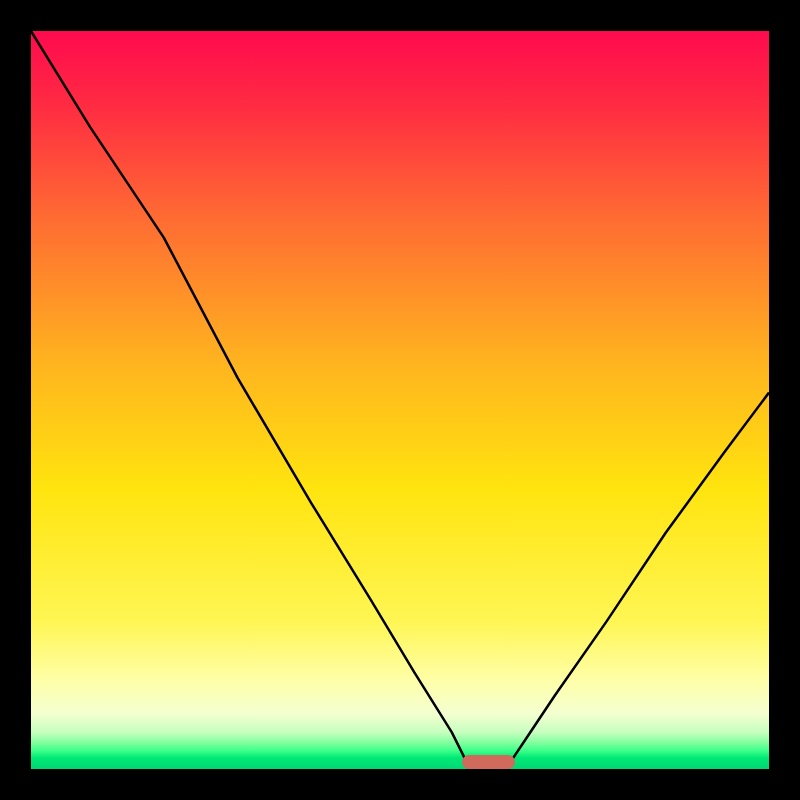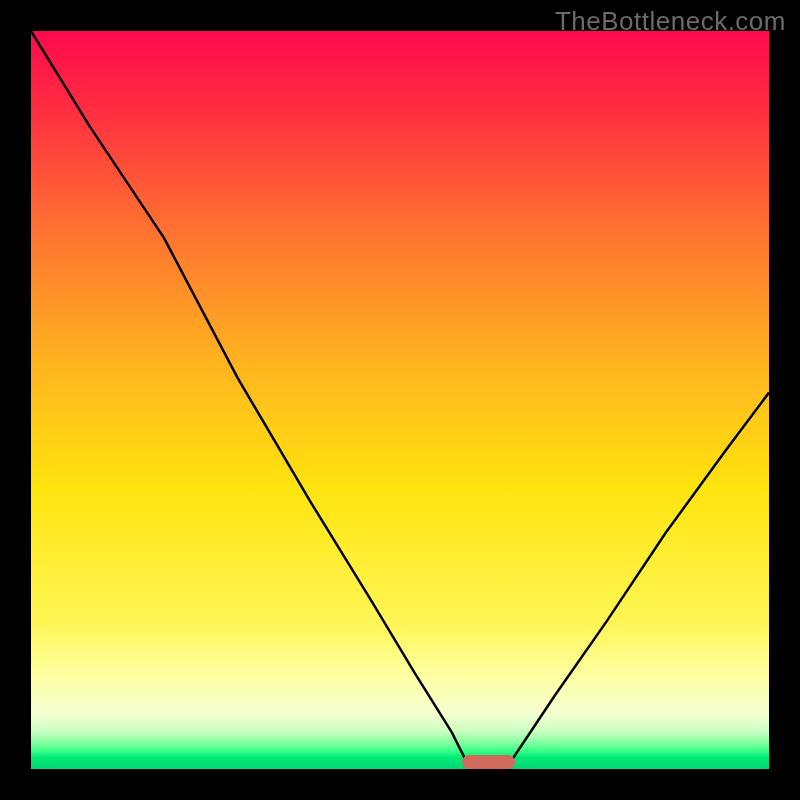--- a/index.html
+++ b/index.html
@@ -46,21 +46,20 @@
     position: absolute;
     height: 14px;
     border-radius: 7px;
     background: #cf6a5d;
   }
 </style>
 </head>
 <body>
 <div class="frame">
 
-  <div class="watermark">TheBottleneck.com</div>
 
   <div class="plot-area">
 
     <div id="bands" style="position: absolute; left: 0px; top: 0px; width: 100%; height: 100%; background: linear-gradient(rgb(255, 10, 78) 0%, rgb(255, 43, 66) 10%, rgb(255, 106, 51) 25%, rgb(255, 180, 31) 45%, rgb(255, 228, 14) 62%, rgb(255, 246, 84) 80%, rgb(254, 255, 168) 88%, rgb(244, 255, 208) 92.5%, rgb(199, 255, 191) 95%, rgb(126, 255, 158) 96.5%, rgb(54, 255, 135) 97.6%, rgb(0, 232, 118) 98.5%, rgb(0, 216, 115) 100%);"></div>
 
     <svg class="curve-svg" viewBox="0 0 738 738" preserveAspectRatio="none">
       <path id="curvePath" fill="none" stroke="#000" stroke-width="2.5" stroke-linejoin="round" d="M0.0 0.0 L59.0 95.9 L132.8 206.6 L206.6 346.9 L280.4 472.3 L339.5 568.3 L383.8 642.1 L420.7 701.1 L435.4 730.6 L442.8 738.0 L450.2 738.0 L464.9 738.0 L479.7 730.6 L494.5 708.5 L524.0 664.2 L575.6 590.4 L634.7 501.8 L693.7 420.7 L738.0 361.6 "></path>
     </svg>
 
     <div id="minMarker" class="marker" style="left: 431.42px; width: 52.28px; top: 724px; background: rgb(207, 106, 93);"></div>

